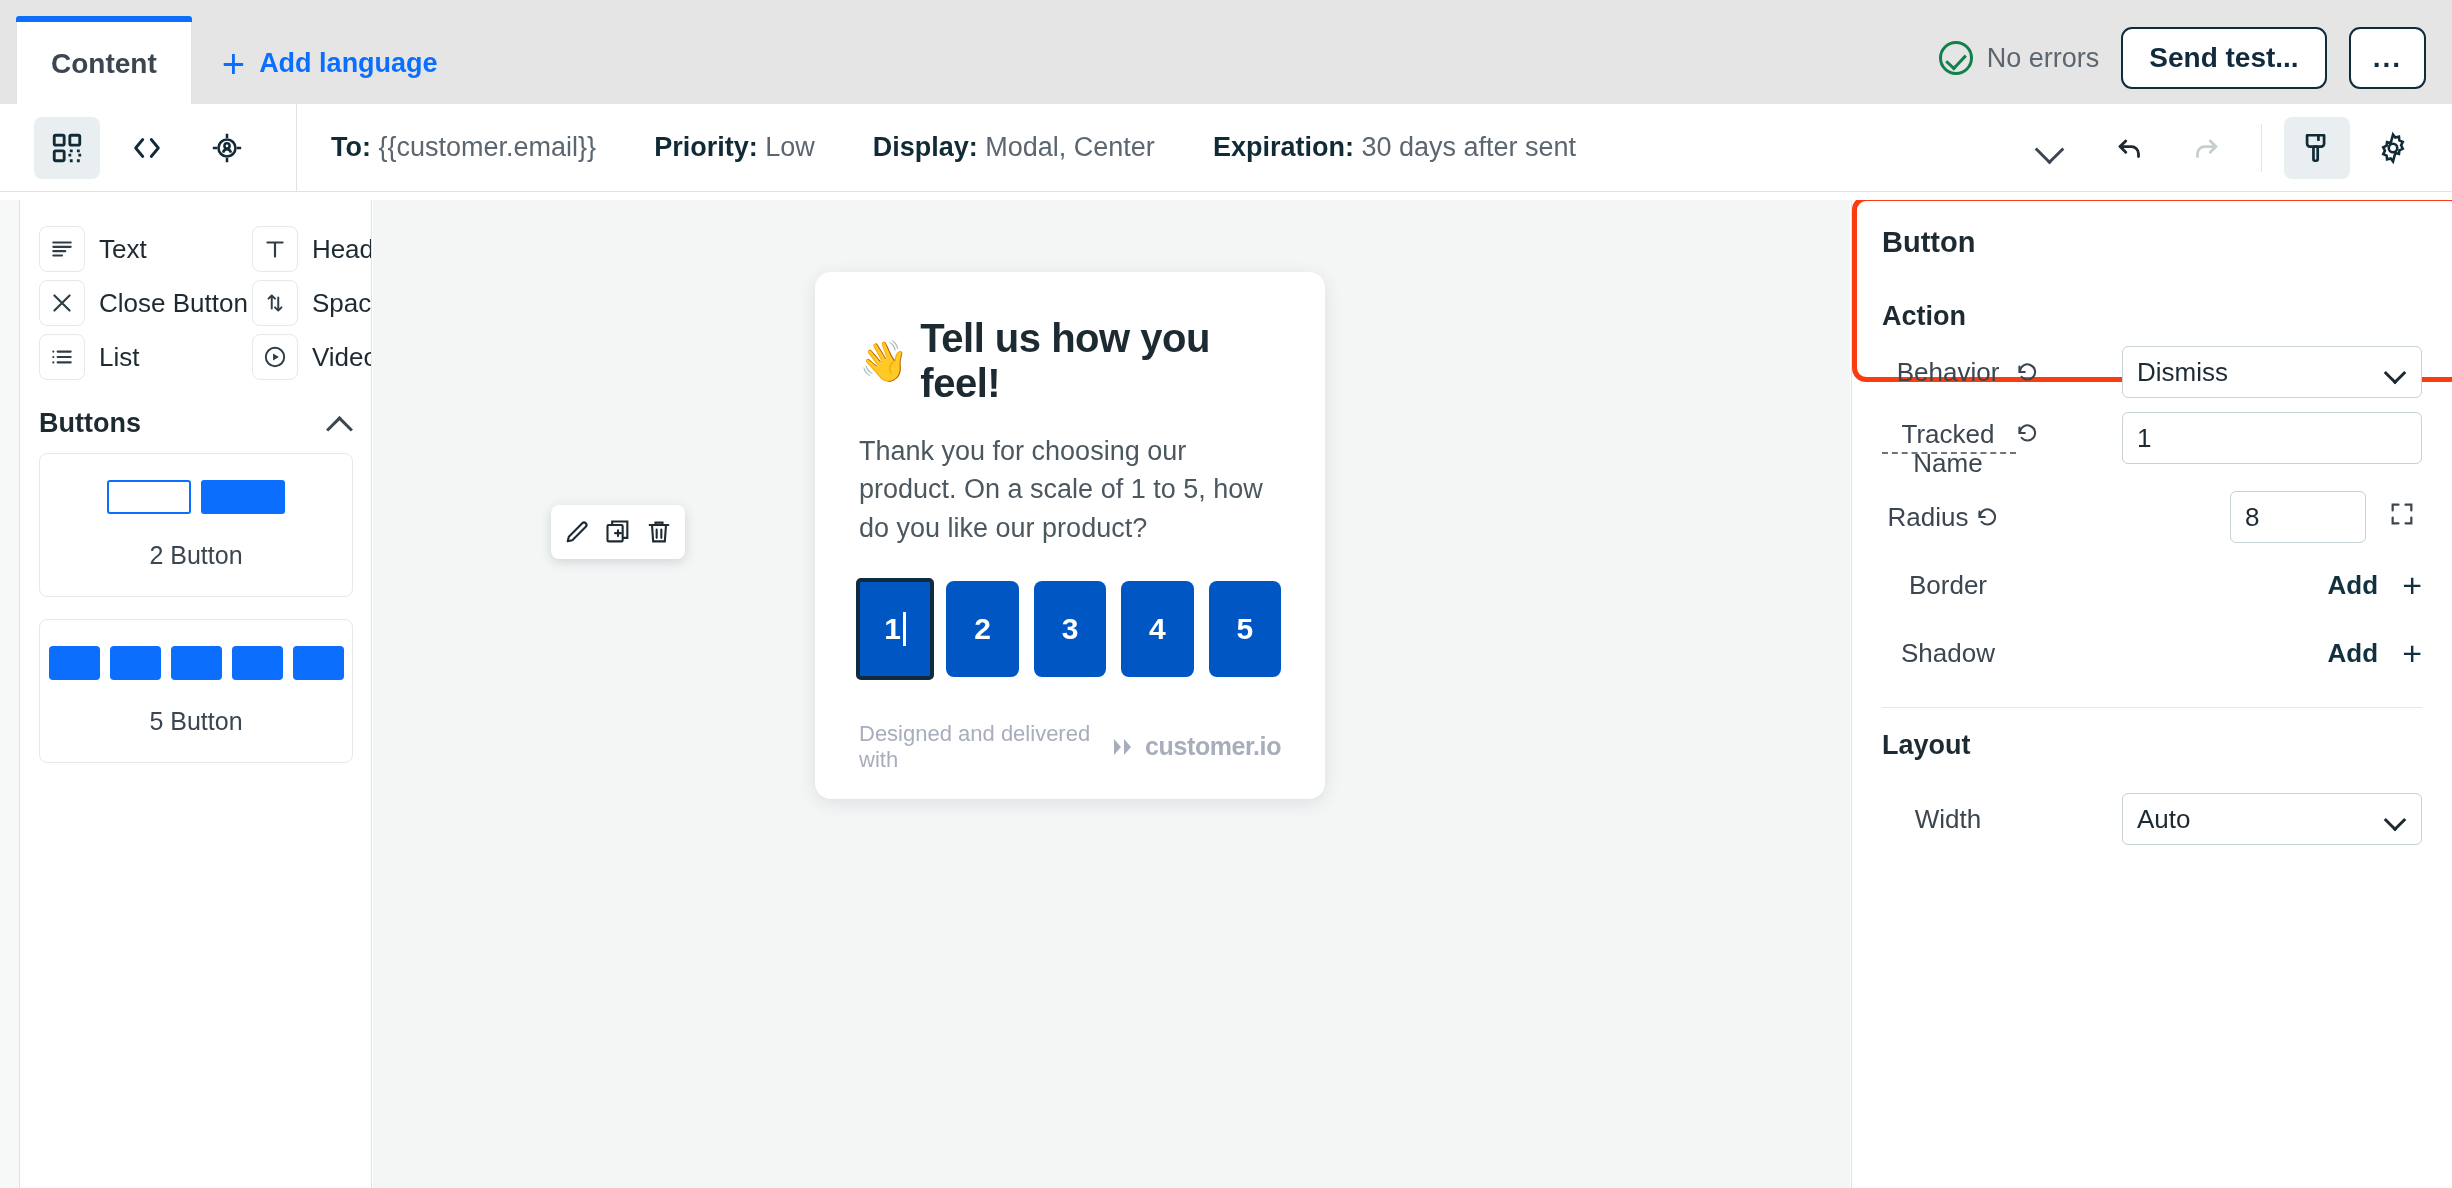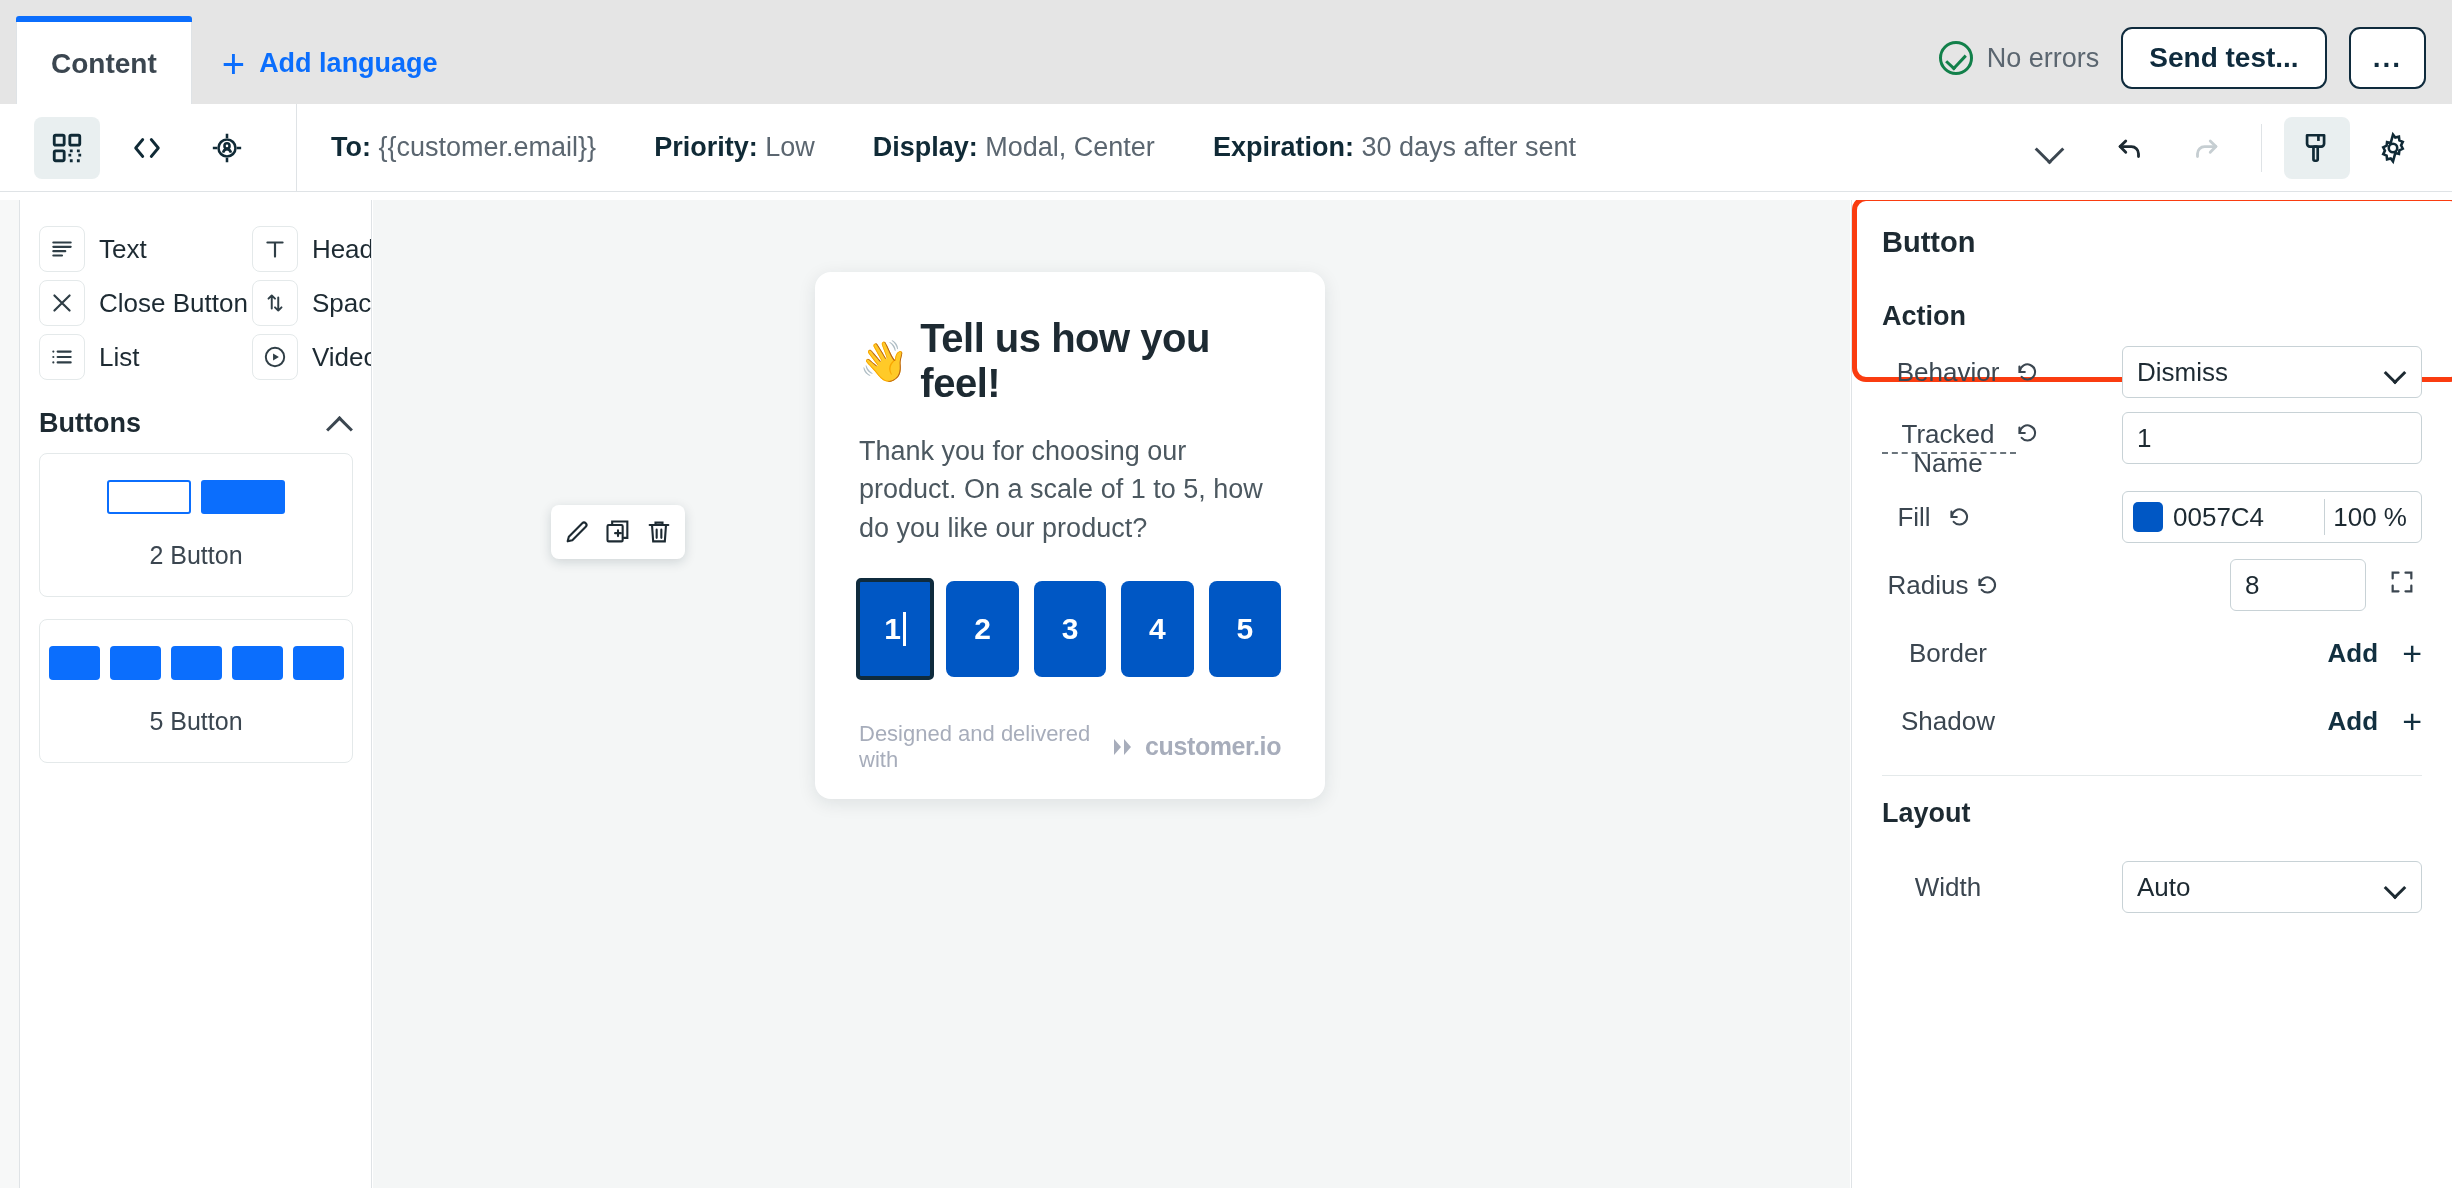--- a/index.html
+++ b/index.html
@@ -597,37 +597,20 @@
         </span>
         <div class="row-ctrl">
           <div class="text-input">
             <span>1</span>
           </div>
         </div>
       </div>
       <div class="dashed-underline" style="top:252px;"></div>
 
 
-      <div class="row">
-        <span class="row-label" style="width:64px;">Fill</span>
-        <span class="reset-ico">
-          <svg width="26" height="26" viewBox="0 0 24 24" fill="none" stroke="currentColor" stroke-width="1.9" stroke-linecap="round">
-            <path d="M5 7v5h5"></path>
-              <path d="M5.5 11a7 7 0 1 1 1.6 5.5"></path>
-          </svg>
-        </span>
-        <div class="row-ctrl">
-          <div class="fill-input">
-            <span class="swatch" style="background:#0057C4;"></span>
-            <span class="fill-hex">0057C4</span>
-            <span class="fill-sep"></span>
-            <span class="fill-pct">100 %</span>
-          </div>
-        </div>
-      </div>
 
       <div class="row">
         <span class="row-label" style="width:92px;">Radius</span>
         <span class="reset-ico">
           <svg width="26" height="26" viewBox="0 0 24 24" fill="none" stroke="currentColor" stroke-width="1.9" stroke-linecap="round">
             <path d="M5 7v5h5"></path>
               <path d="M5.5 11a7 7 0 1 1 1.6 5.5"></path>
           </svg>
         </span>
         <div class="row-ctrl" style="display:flex;align-items:center;">

